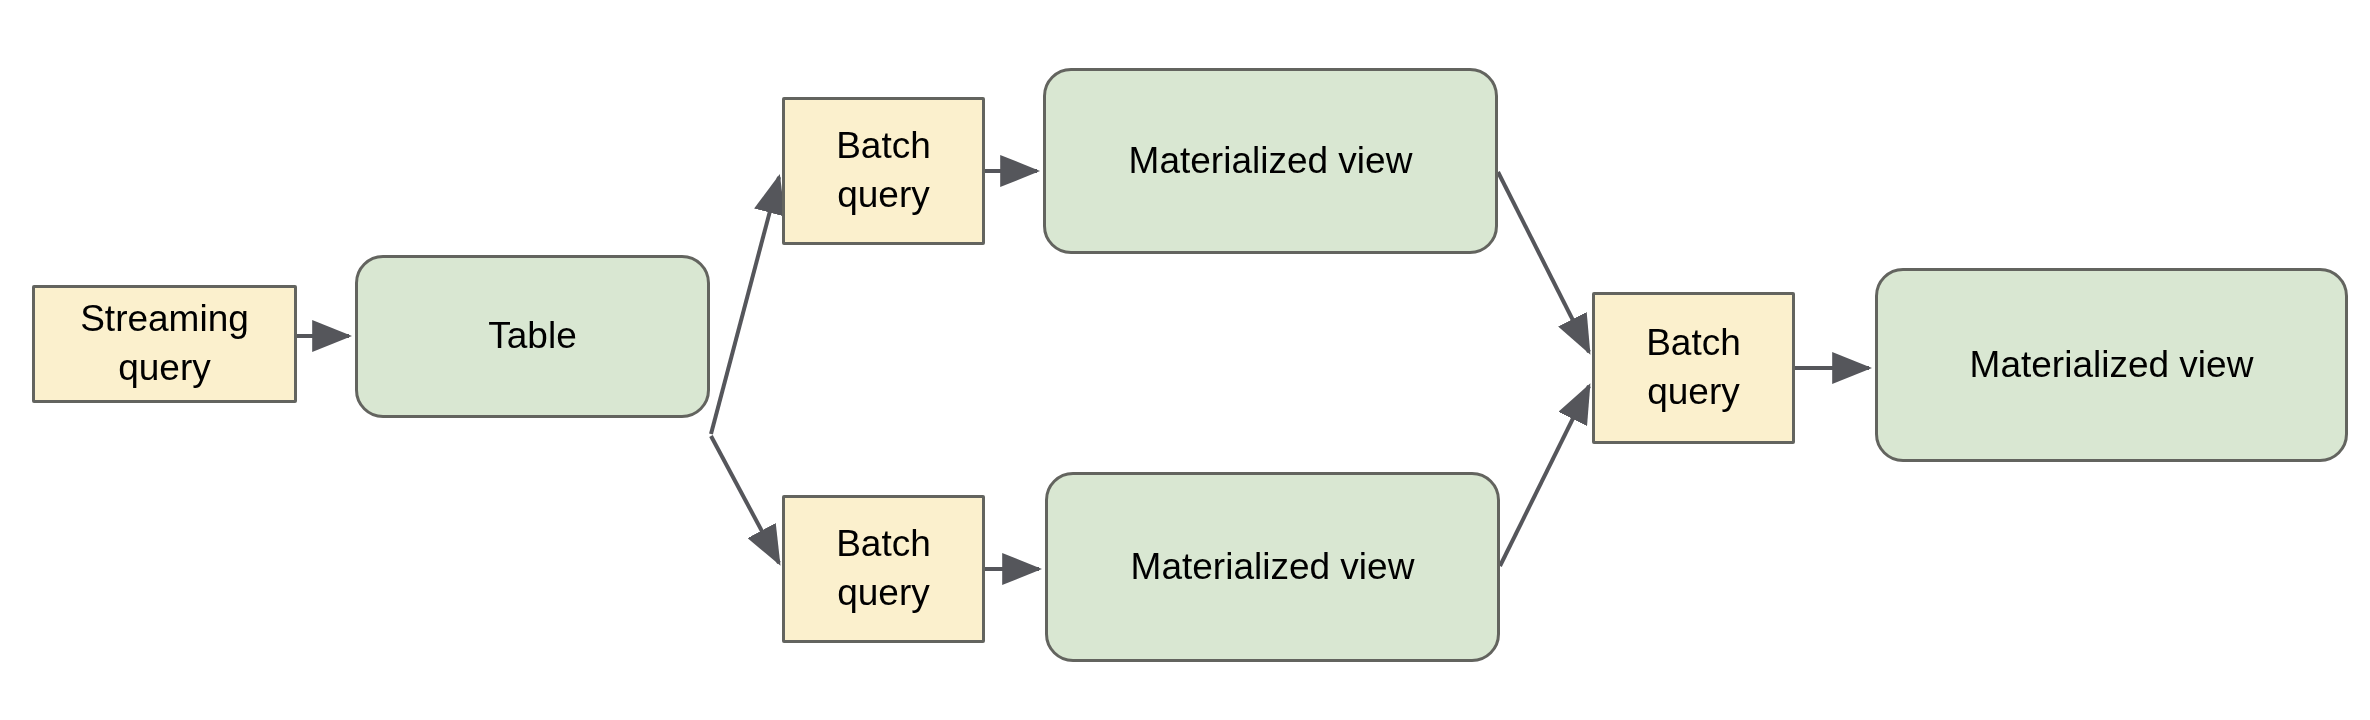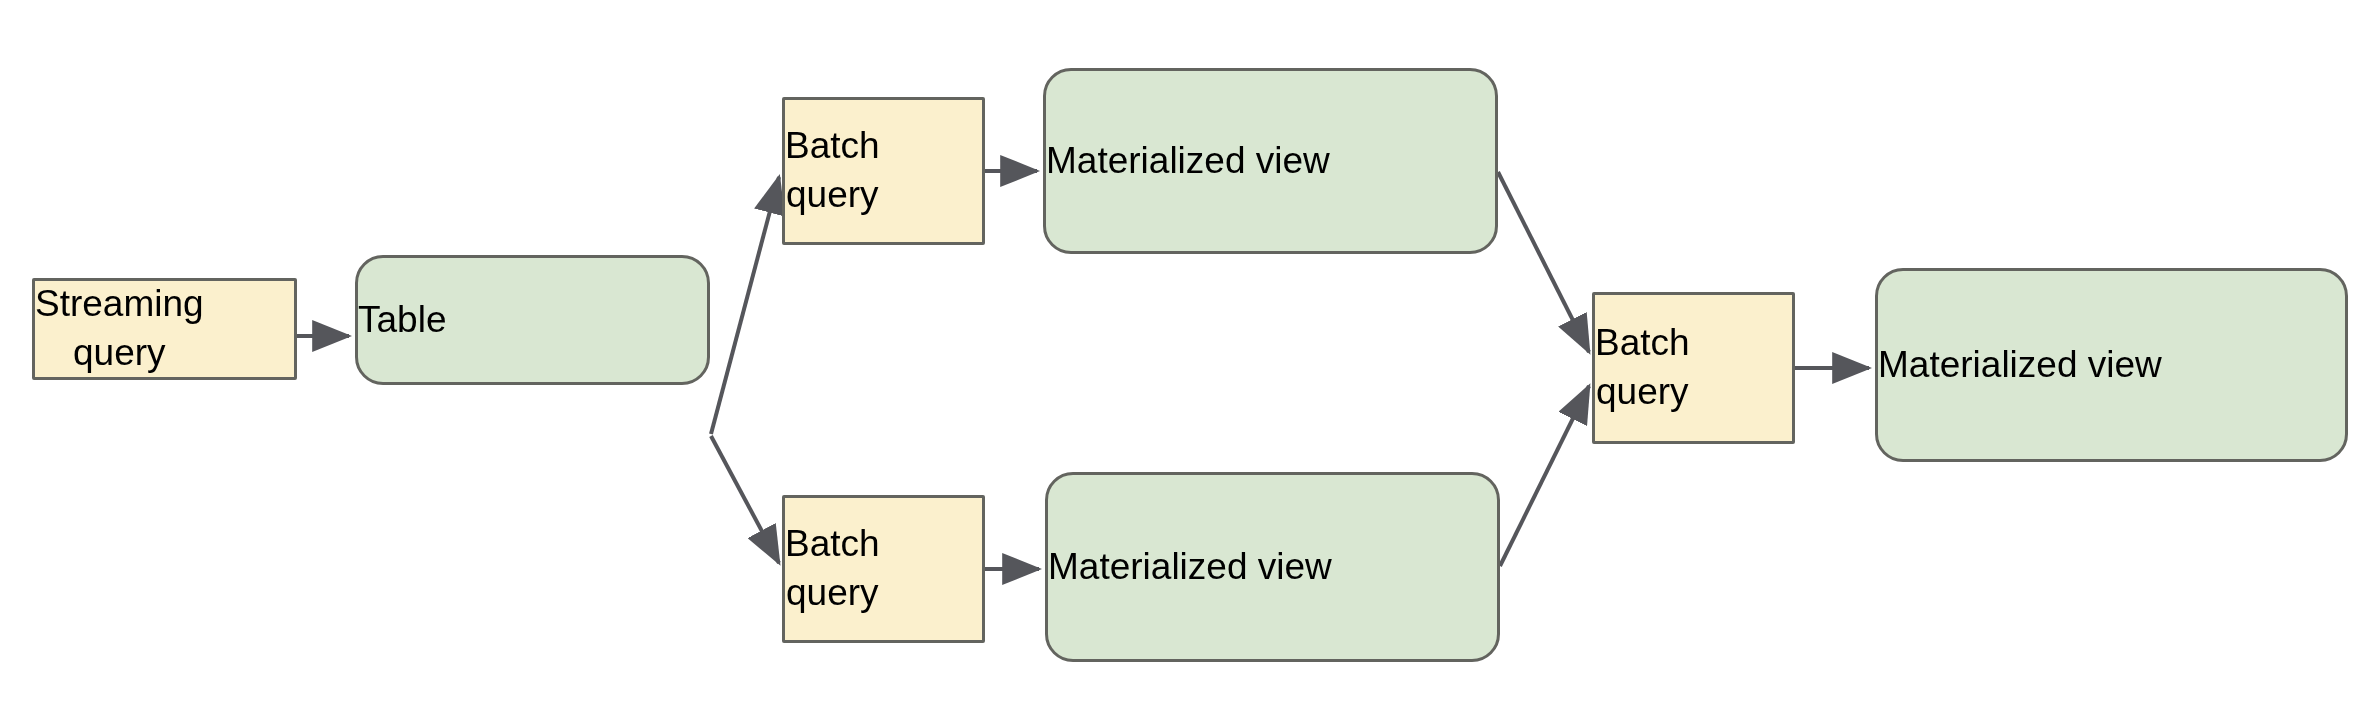--- a/index.html
+++ b/index.html
@@ -25,21 +25,21 @@
     top: 0;
     width: 2370px;
     height: 720px;
     pointer-events: none;
   }
   .node {
     position: absolute;
     box-sizing: border-box;
     display: flex;
     align-items: center;
-    justify-content: flex-start;
+    justify-content: center;
     text-align: center;
     color: #000000;
     line-height: 1.32;
     white-space: pre-line;
   }
   .node.process {
     background: #fbf0cd;
     border: 3px solid #63645f;
     border-radius: 2px;
     font-size: 37px;
@@ -94,26 +94,26 @@
 
     <g>
       <line x1="1500" y1="566" x2="1589" y2="386" stroke="#55565b" stroke-width="4" marker-end="url(#arrowhead)"></line>
     </g>
 
     <g>
       <line x1="1795" y1="368" x2="1869" y2="368" stroke="#55565b" stroke-width="4" marker-end="url(#arrowhead)"></line>
     </g>
   </svg>
 
-  <div class="node process" style="left: 32px; top: 278px; width: 265px; height: 102px;">
+  <div class="node process" style="left: 32px; top: 285px; width: 265px; height: 118px;">
     <span class="node-label">Streaming
 query</span>
   </div>
 
-  <div class="node store" style="left: 355px; top: 255px; width: 355px; height: 130px;">
+  <div class="node store" style="left: 355px; top: 255px; width: 355px; height: 163px;">
     <span class="node-label">Table</span>
   </div>
 
   <div class="node process" style="left: 782px; top: 97px; width: 203px; height: 148px;">
     <span class="node-label">Batch
 query</span>
   </div>
 
   <div class="node store" style="left: 1043px; top: 68px; width: 455px; height: 186px;">
     <span class="node-label">Materialized view</span>

